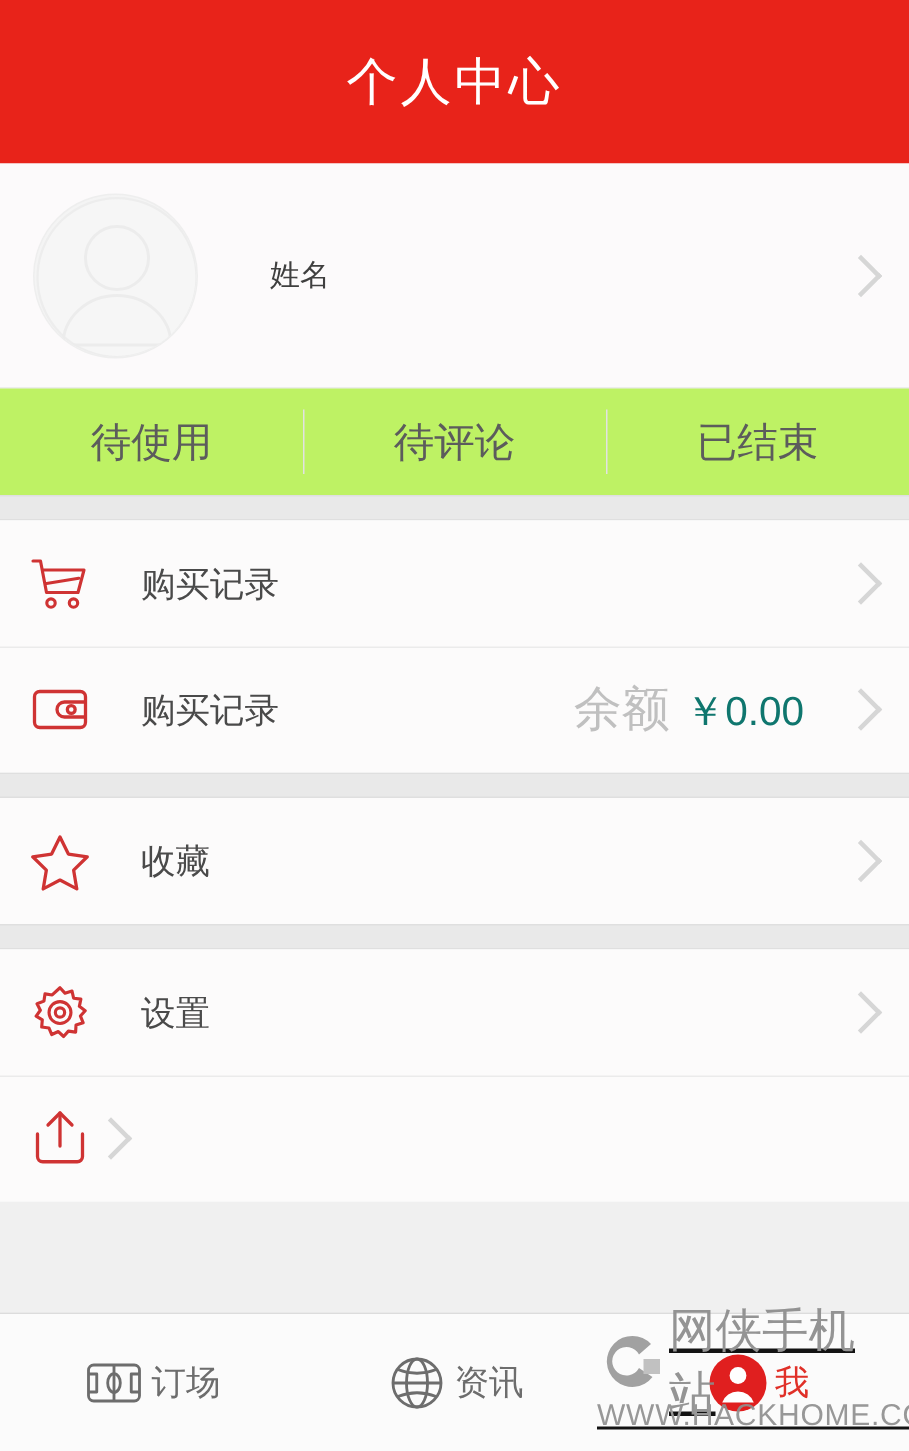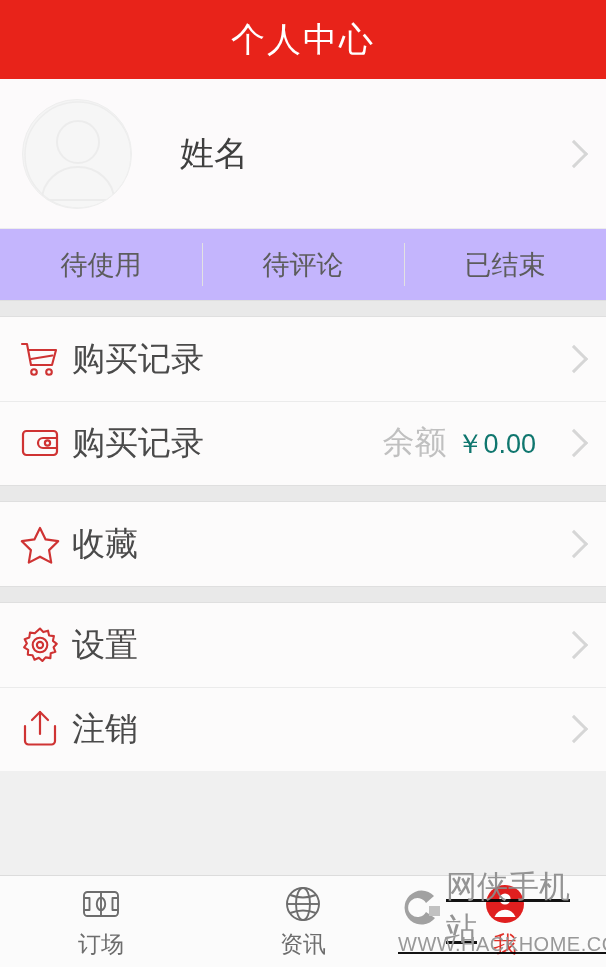--- a/index.html
+++ b/index.html
@@ -14,21 +14,21 @@
     position: relative;
     width: 606px;
     height: 967px;
     background: #f7f7f7;
     display: flex;
     flex-direction: column;
   }
 
   
   .header {
-    height: 79px;
+    height: 109px;
     background: #e8231a;
     display: flex;
     align-items: center;
     justify-content: center;
     flex: 0 0 auto;
   }
   .header-title {
     color: #ffffff;
     font-size: 34px;
     letter-spacing: 2px;
@@ -51,37 +51,37 @@
     border-radius: 50%;
     background: #f4f4f4;
     border: 1px solid #eeeeee;
     flex: 0 0 auto;
     position: relative;
     overflow: hidden;
   }
   .avatar svg { display: block; width: 110px; height: 110px; }
   .profile-name {
     margin-left: 48px;
-    font-size: 34px;
+    font-size: 20px;
     color: #3f3f3f;
     flex: 1 1 auto;
   }
   .chev {
     width: 20px;
     height: 20px;
     border-right: 3px solid #d6d6d6;
     border-top: 3px solid #d6d6d6;
     transform: rotate(45deg);
     flex: 0 0 auto;
   }
 
   
   .tabs {
     height: 72px;
-    background: #c4b5fd;
+    background: #bef264;
     display: flex;
     align-items: stretch;
     border-top: 1px solid #ececec;
     flex: 0 0 auto;
   }
   .tab {
     flex: 1 1 0;
     display: flex;
     align-items: center;
     justify-content: center;
@@ -133,22 +133,22 @@
   .row-icon {
     width: 48px;
     height: 48px;
     flex: 0 0 auto;
     display: flex;
     align-items: center;
     justify-content: center;
   }
   .row-icon svg { display: block; }
   .row-label {
-    margin-left: 8px;
-    font-size: 33px;
+    margin-left: 30px;
+    font-size: 23px;
     color: #4a4a4a;
     flex: 1 1 auto;
   }
   .row-value {
     display: flex;
     align-items: baseline;
     margin-right: 28px;
     flex: 0 0 auto;
   }
   .row-value-label {
@@ -170,21 +170,20 @@
     background: #fbfbfb;
     border-top: 1px solid #dcdcdc;
     display: flex;
     align-items: stretch;
     flex: 0 0 auto;
     position: relative;
   }
   .tabbar-item {
     flex: 1 1 0;
     display: flex;
-    flex-direction: column;
     align-items: center;
     justify-content: center;
     gap: 4px;
   }
   .tabbar-icon {
     width: 42px;
     height: 42px;
     display: flex;
     align-items: center;
     justify-content: center;
@@ -332,21 +331,20 @@
     <div class="row">
       <div class="row-icon">
         <svg width="42" height="42" viewBox="0 0 42 42" xmlns="http://www.w3.org/2000/svg">
           <g fill="none" stroke="#cf3333" stroke-width="2.2" stroke-linecap="round" stroke-linejoin="round">
             <path d="M21 4 L21 26"></path>
             <path d="M13 12 L21 4 L29 12"></path>
             <path d="M6 18 L6 33 A3.5 3.5 0 0 0 9.5 36.5 L32.5 36.5 A3.5 3.5 0 0 0 36 33 L36 18"></path>
           </g>
         </svg>
       </div>
-      <div class="row-label">注销</div>
       <div class="chev"></div>
     </div>
   </div>
 
   <div class="spacer"></div>
 
   <div class="tabbar">
 
     <div class="tabbar-item">
       <div class="tabbar-icon">

